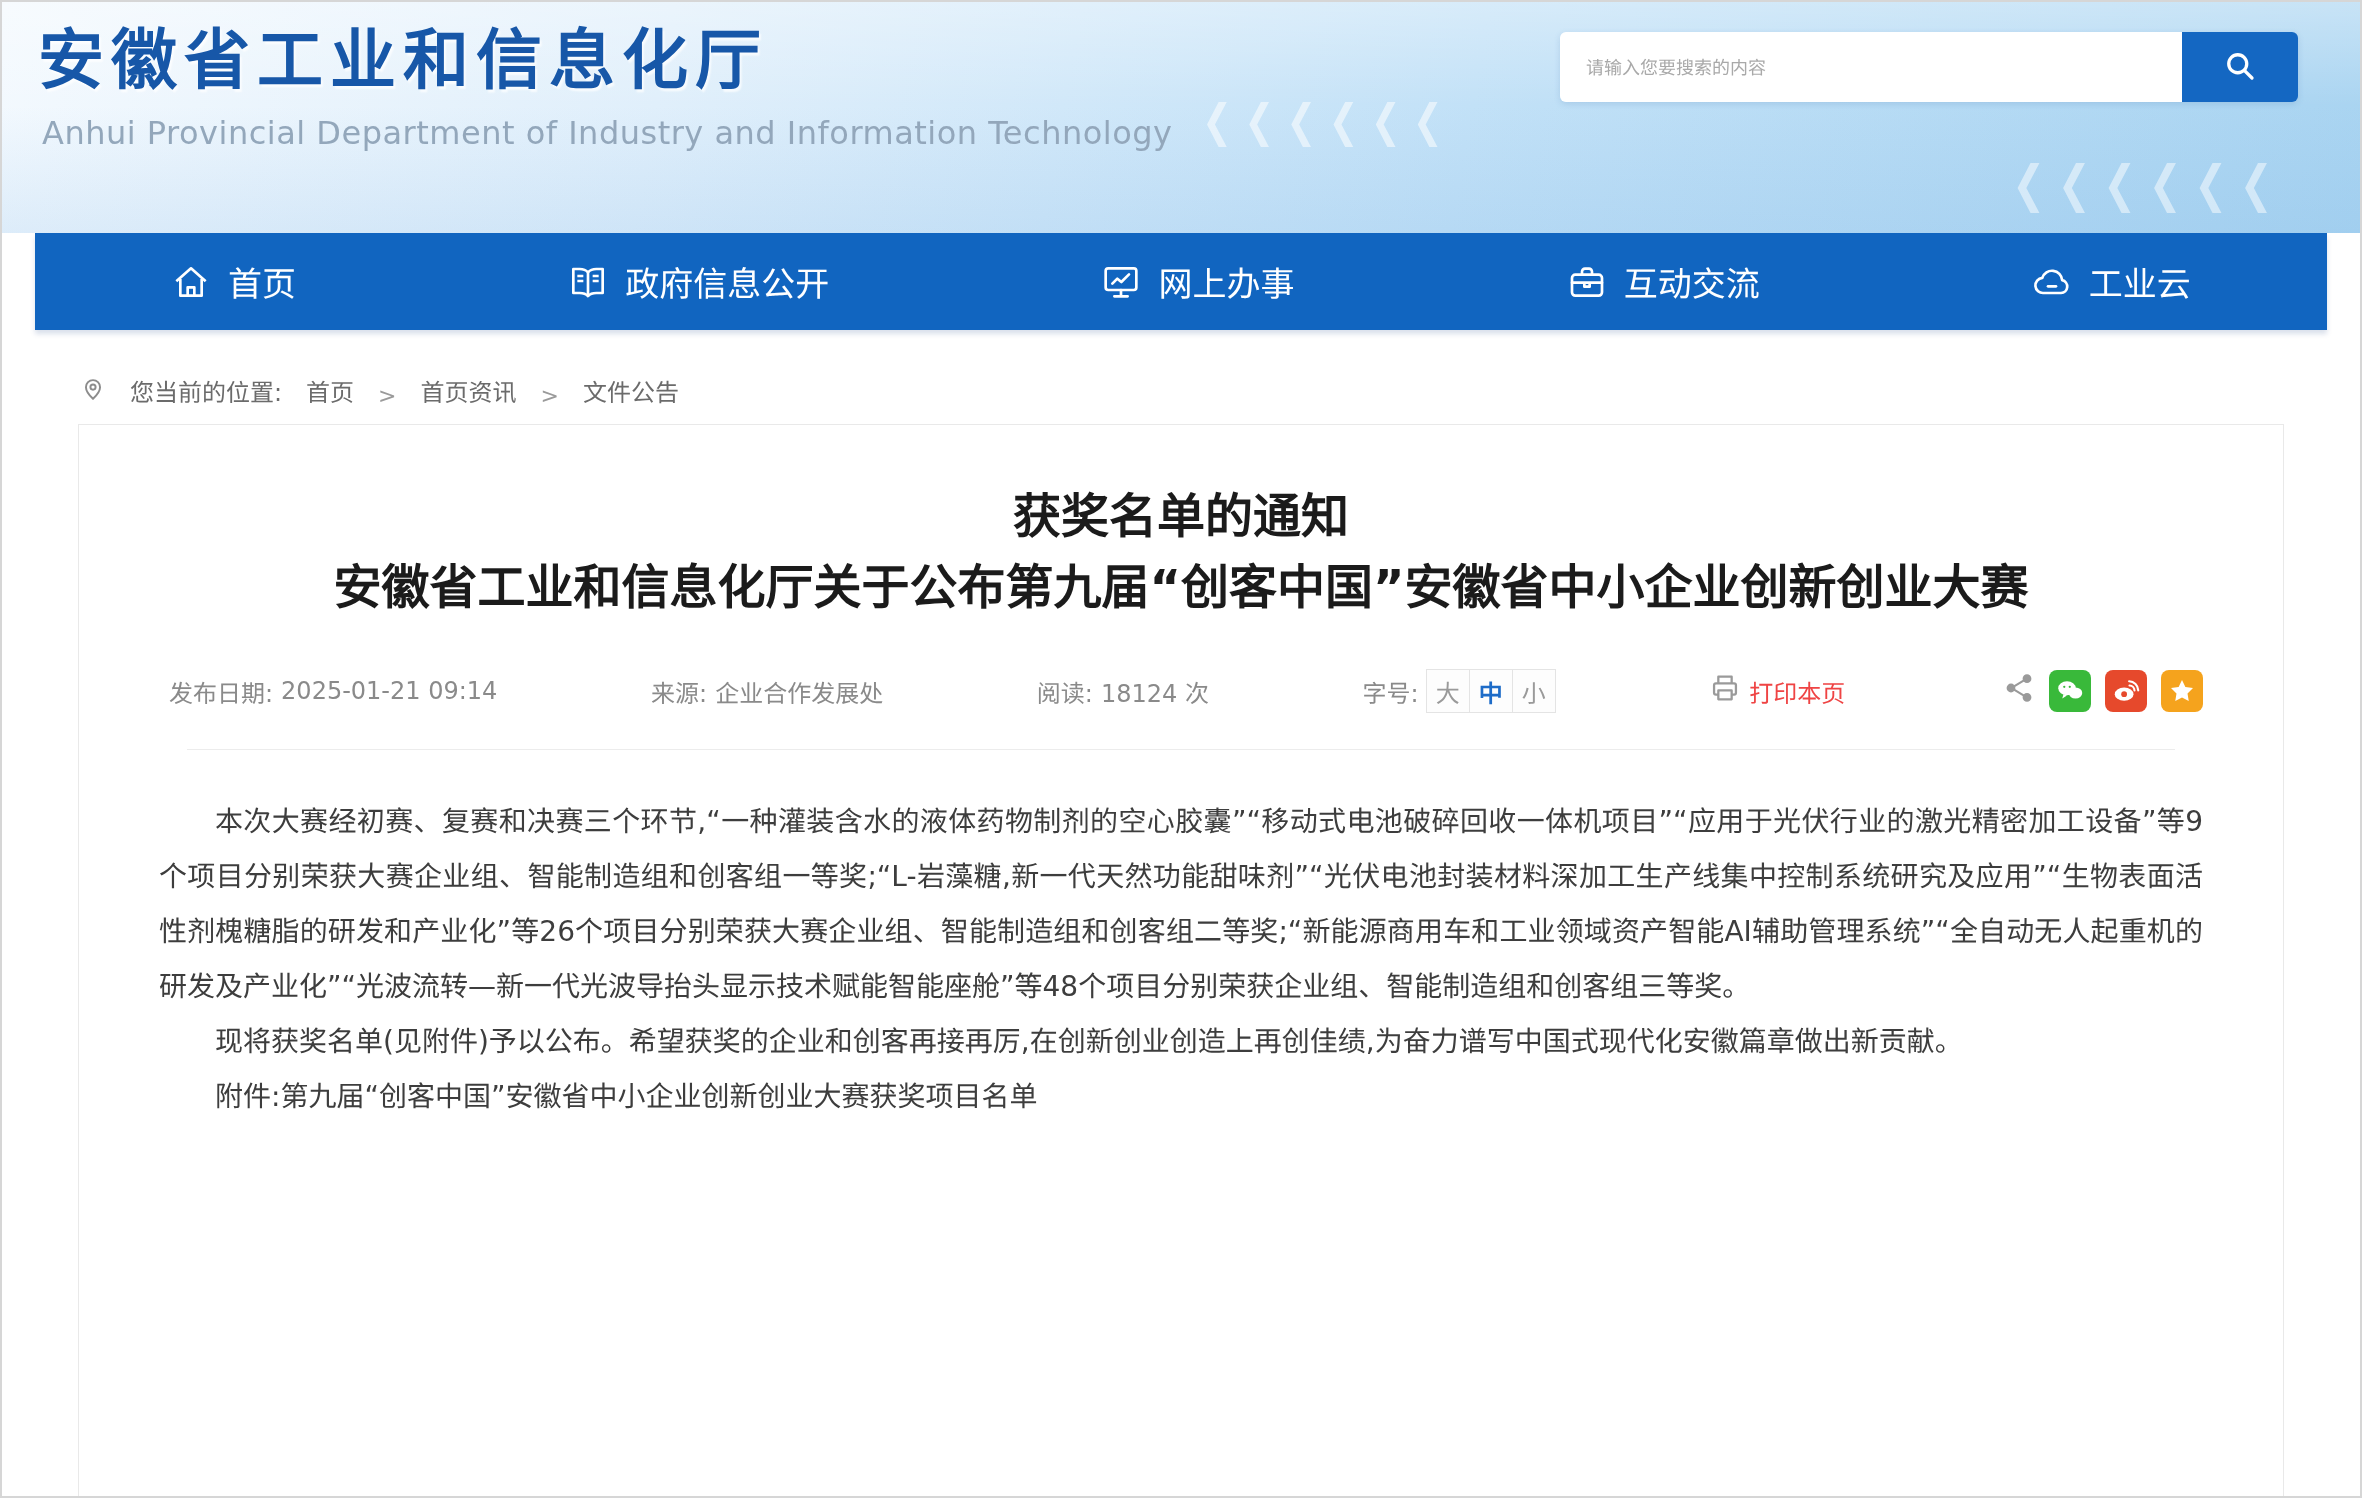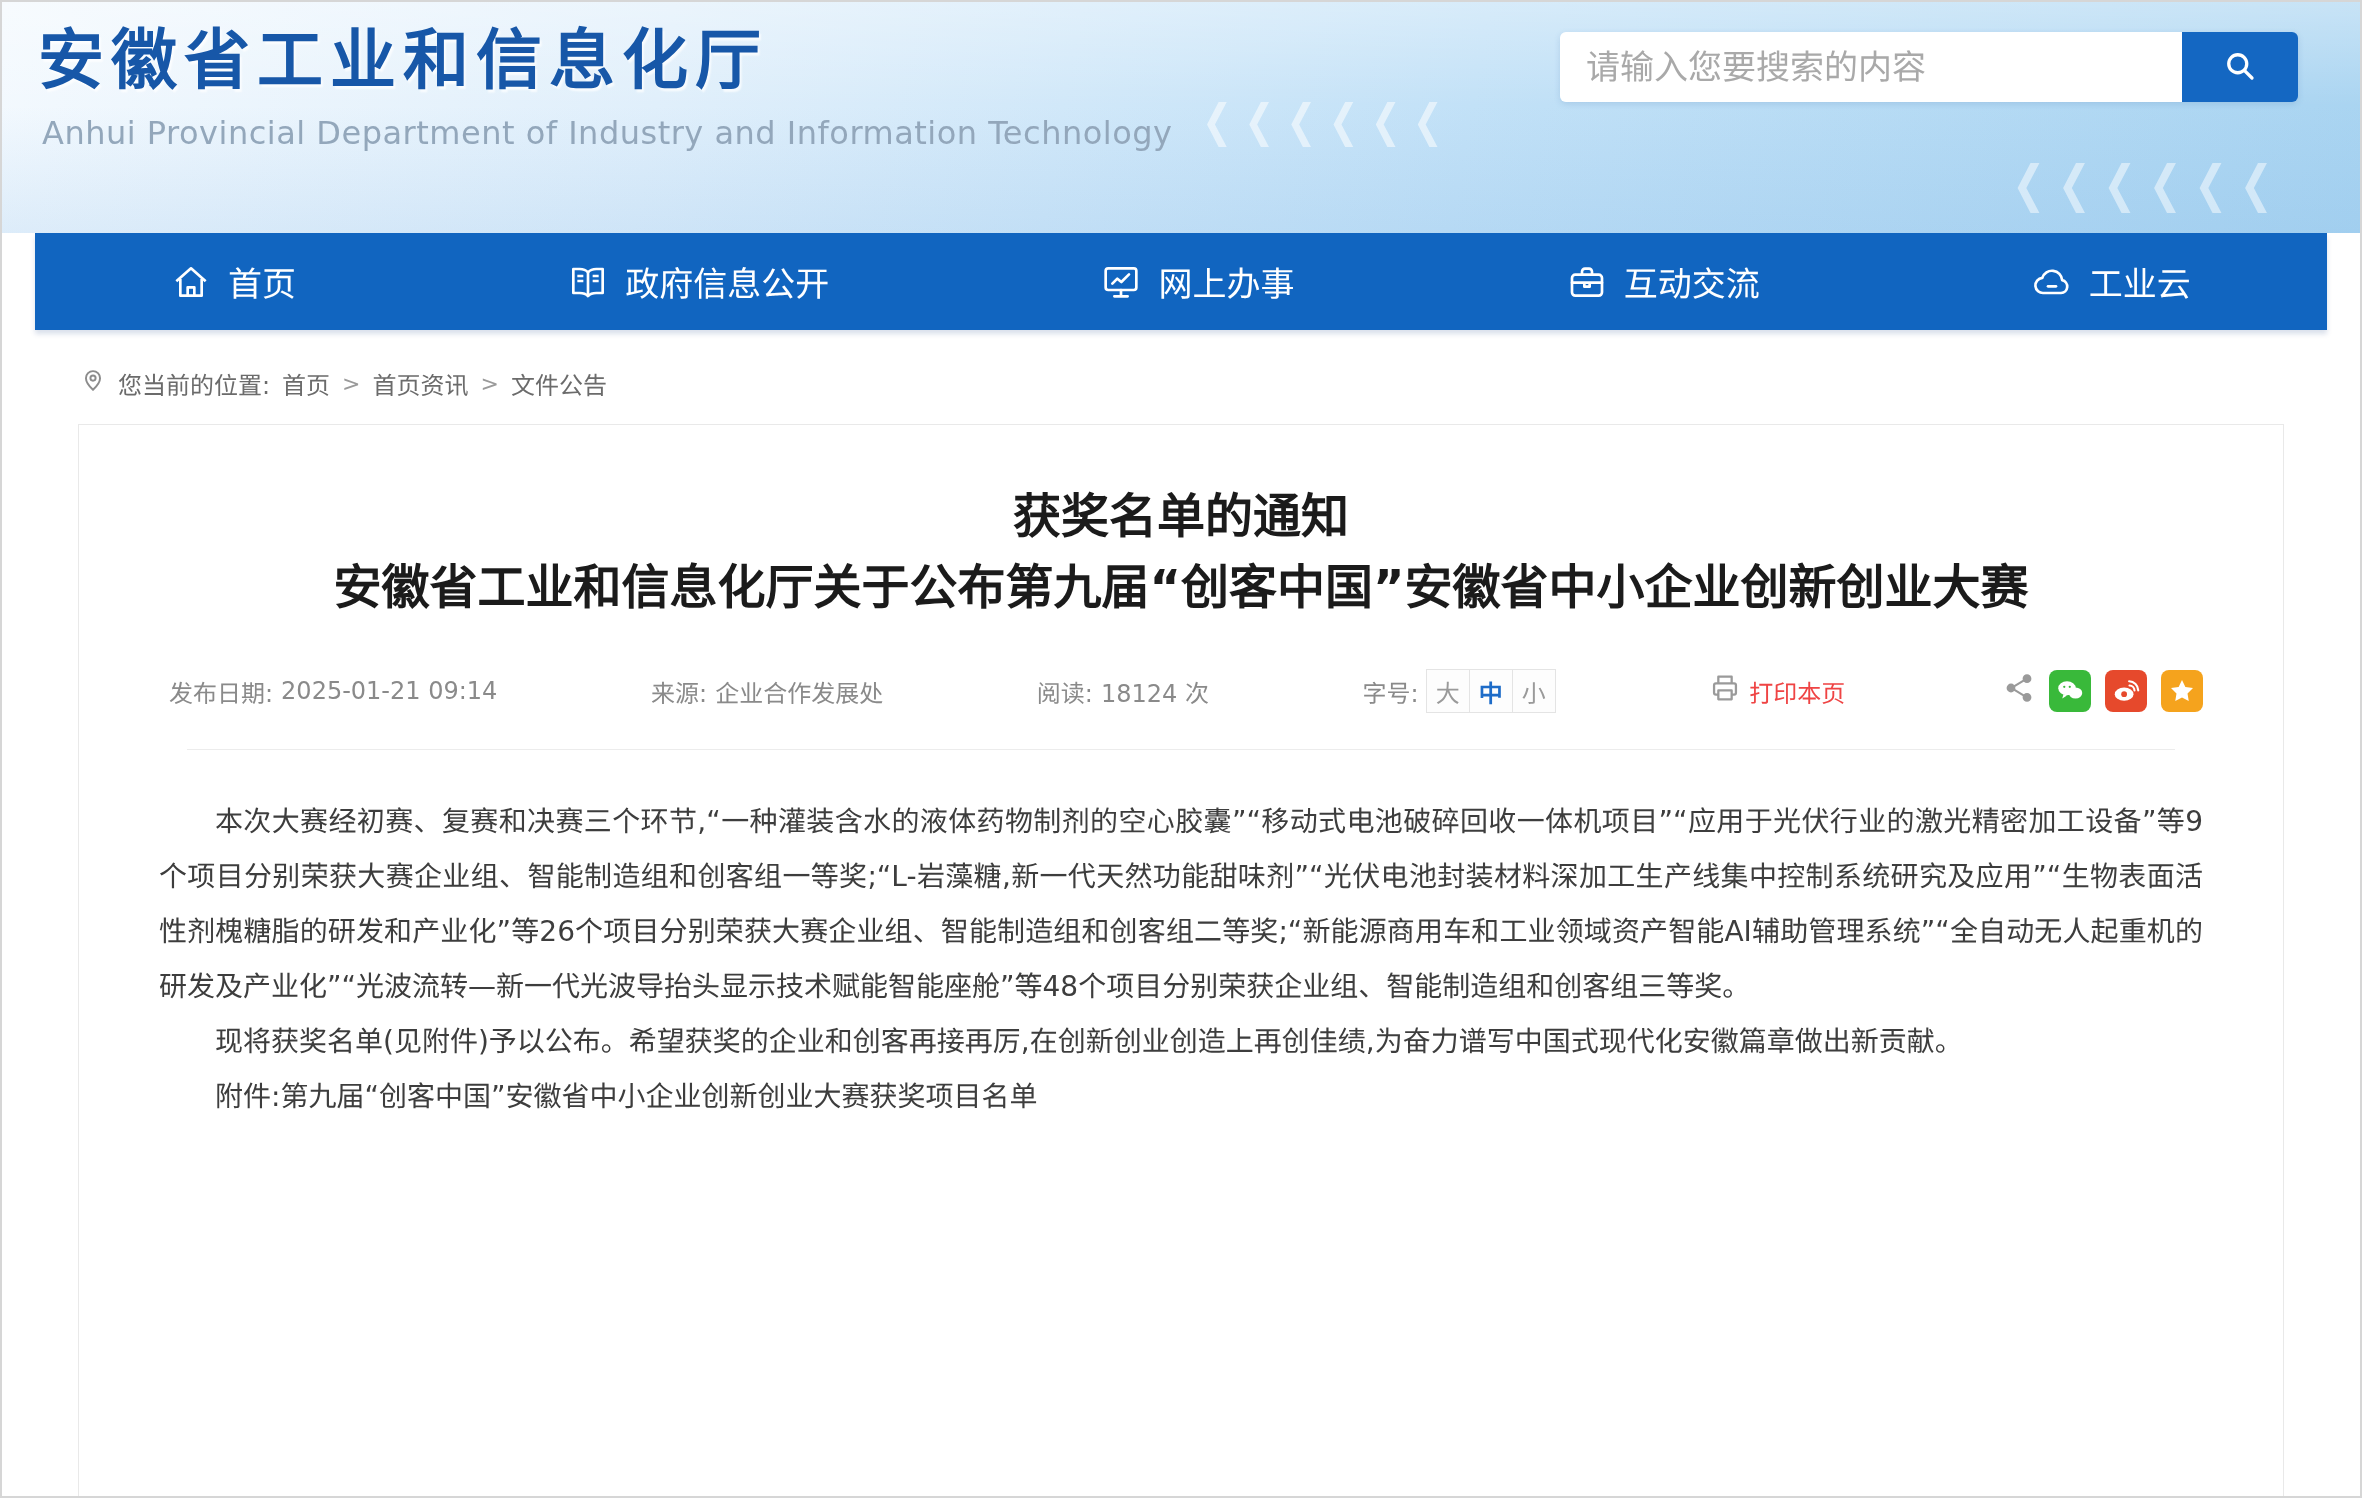--- a/index.html
+++ b/index.html
@@ -15,40 +15,40 @@
     background: linear-gradient(180deg, rgba(255,255,255,.35) 0%, rgba(255,255,255,0) 45%, rgba(125,180,230,.18) 100%); }
   .site-title { position:absolute; left:36px; top:4px; z-index:2;
     font-size:66px; font-weight:bold; color:#1757a8; letter-spacing:7px;
     text-shadow:2px 3px 2px rgba(255,255,255,.75); }
   .site-subtitle { position:absolute; left:40px; top:112px; z-index:2;
     font-size:32px; color:#93a7bb; letter-spacing:.5px; }
   .search-box { position:absolute; top:30px; right:62px; z-index:3;
     width:738px; height:70px; display:flex; border-radius:6px;
     box-shadow:0 2px 6px rgba(60,110,170,.18); }
   .search-input { flex:1; border:none; outline:none; padding:16px 26px;
-    font-size:34px; color:#333; border-radius:6px 0 0 6px;
+    font-size:18px; color:#333; border-radius:6px 0 0 6px;
     font-family:"DejaVu Sans","Liberation Sans",sans-serif; }
   .search-input::placeholder { color:#a9a9a9; }
   .search-button { width:116px; border:none; cursor:pointer; background:#1467c2;
     border-radius:0 6px 6px 0; display:flex; align-items:center; justify-content:center; }
   .chevrons { position:absolute; z-index:1; color:#ffffff; font-weight:bold;
     letter-spacing:12px; transform:scaleY(1.25); }
   .chevrons.row1 { right:905px; top:98px; font-size:36px; opacity:.55; }
   .chevrons.row2 { right:75px; top:158px; font-size:40px; opacity:.5; }
 
   
   .nav { margin:0 33px; height:97px; background:#1165c0;
     display:flex; align-items:center; justify-content:space-around;
     box-shadow:0 4px 5px rgba(0,50,120,.15); }
   .nav-item { display:flex; align-items:center; gap:17px; color:#ffffff;
     font-size:34px; cursor:pointer; padding:0 10px; }
   .nav-item svg { width:40px; height:40px; display:block; }
 
   
-  .breadcrumb { display:flex; align-items:center; gap:12px;
+  .breadcrumb { display:flex; align-items:flex-end; gap:24px;
     margin:28px 0 0 78px; height:50px; color:#6b6b6b; font-size:24px; }
   .breadcrumb .sep { color:#9a9a9a; font-size:22px; }
   .crumb-link { cursor:pointer; }
 
   
   .card { margin:16px 76px 0; background:#fff; border:1px solid #e9e9e9;
     padding:56px 80px 60px; height:1120px; }
   .article-title { text-align:center; font-size:48px; font-weight:bold;
     color:#1b1b1b; line-height:1.48; margin:0; }
   .article-title span { display:block; }

